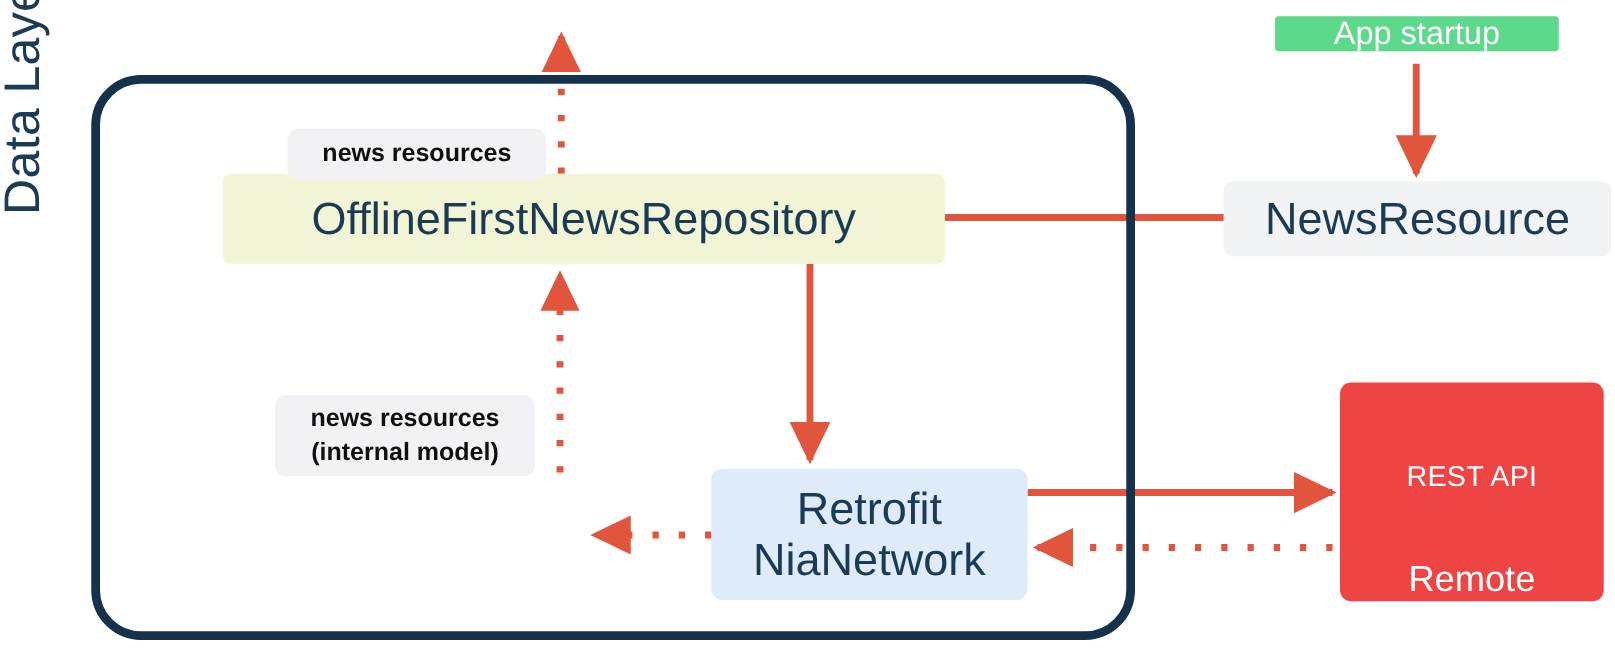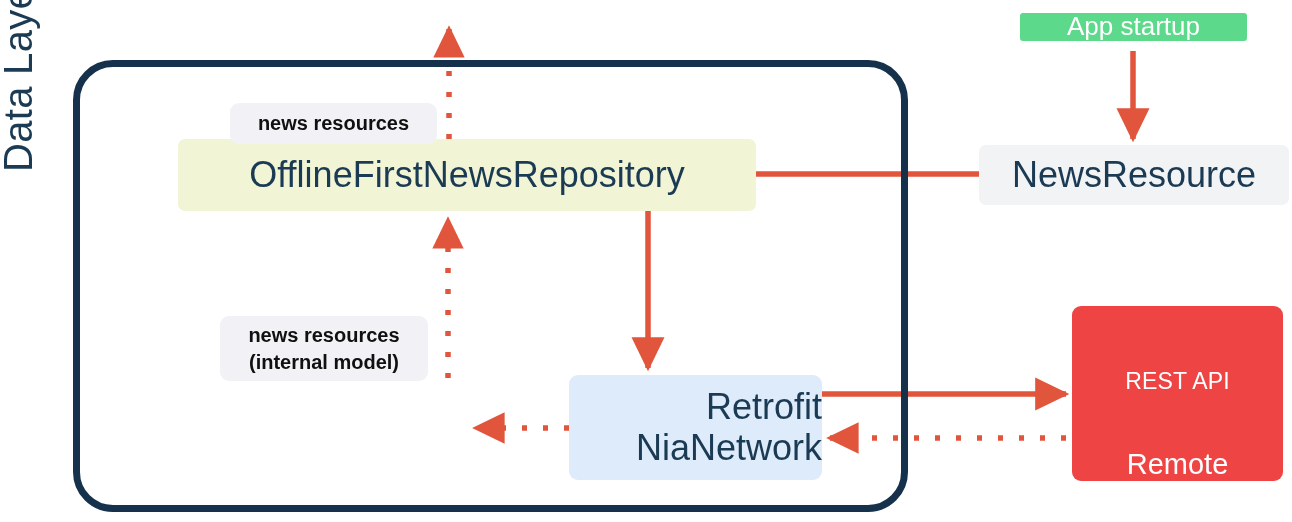--- a/index.html
+++ b/index.html
@@ -91,21 +91,20 @@
   .node-retrofit {
     left: 569px;
     top: 375px;
     width: 253px;
     height: 105px;
     background: #DDEBFA;
     border-radius: 9px;
     color: #1B3A53;
     font-size: 36px;
     font-weight: 400;
-    align-items: flex-end;
   }
 
   .node-workmanager {
     left: 979px;
     top: 145px;
     width: 310px;
     height: 60px;
     background: #F2F3F5;
     border-radius: 7px;
     color: #1B3A53;

